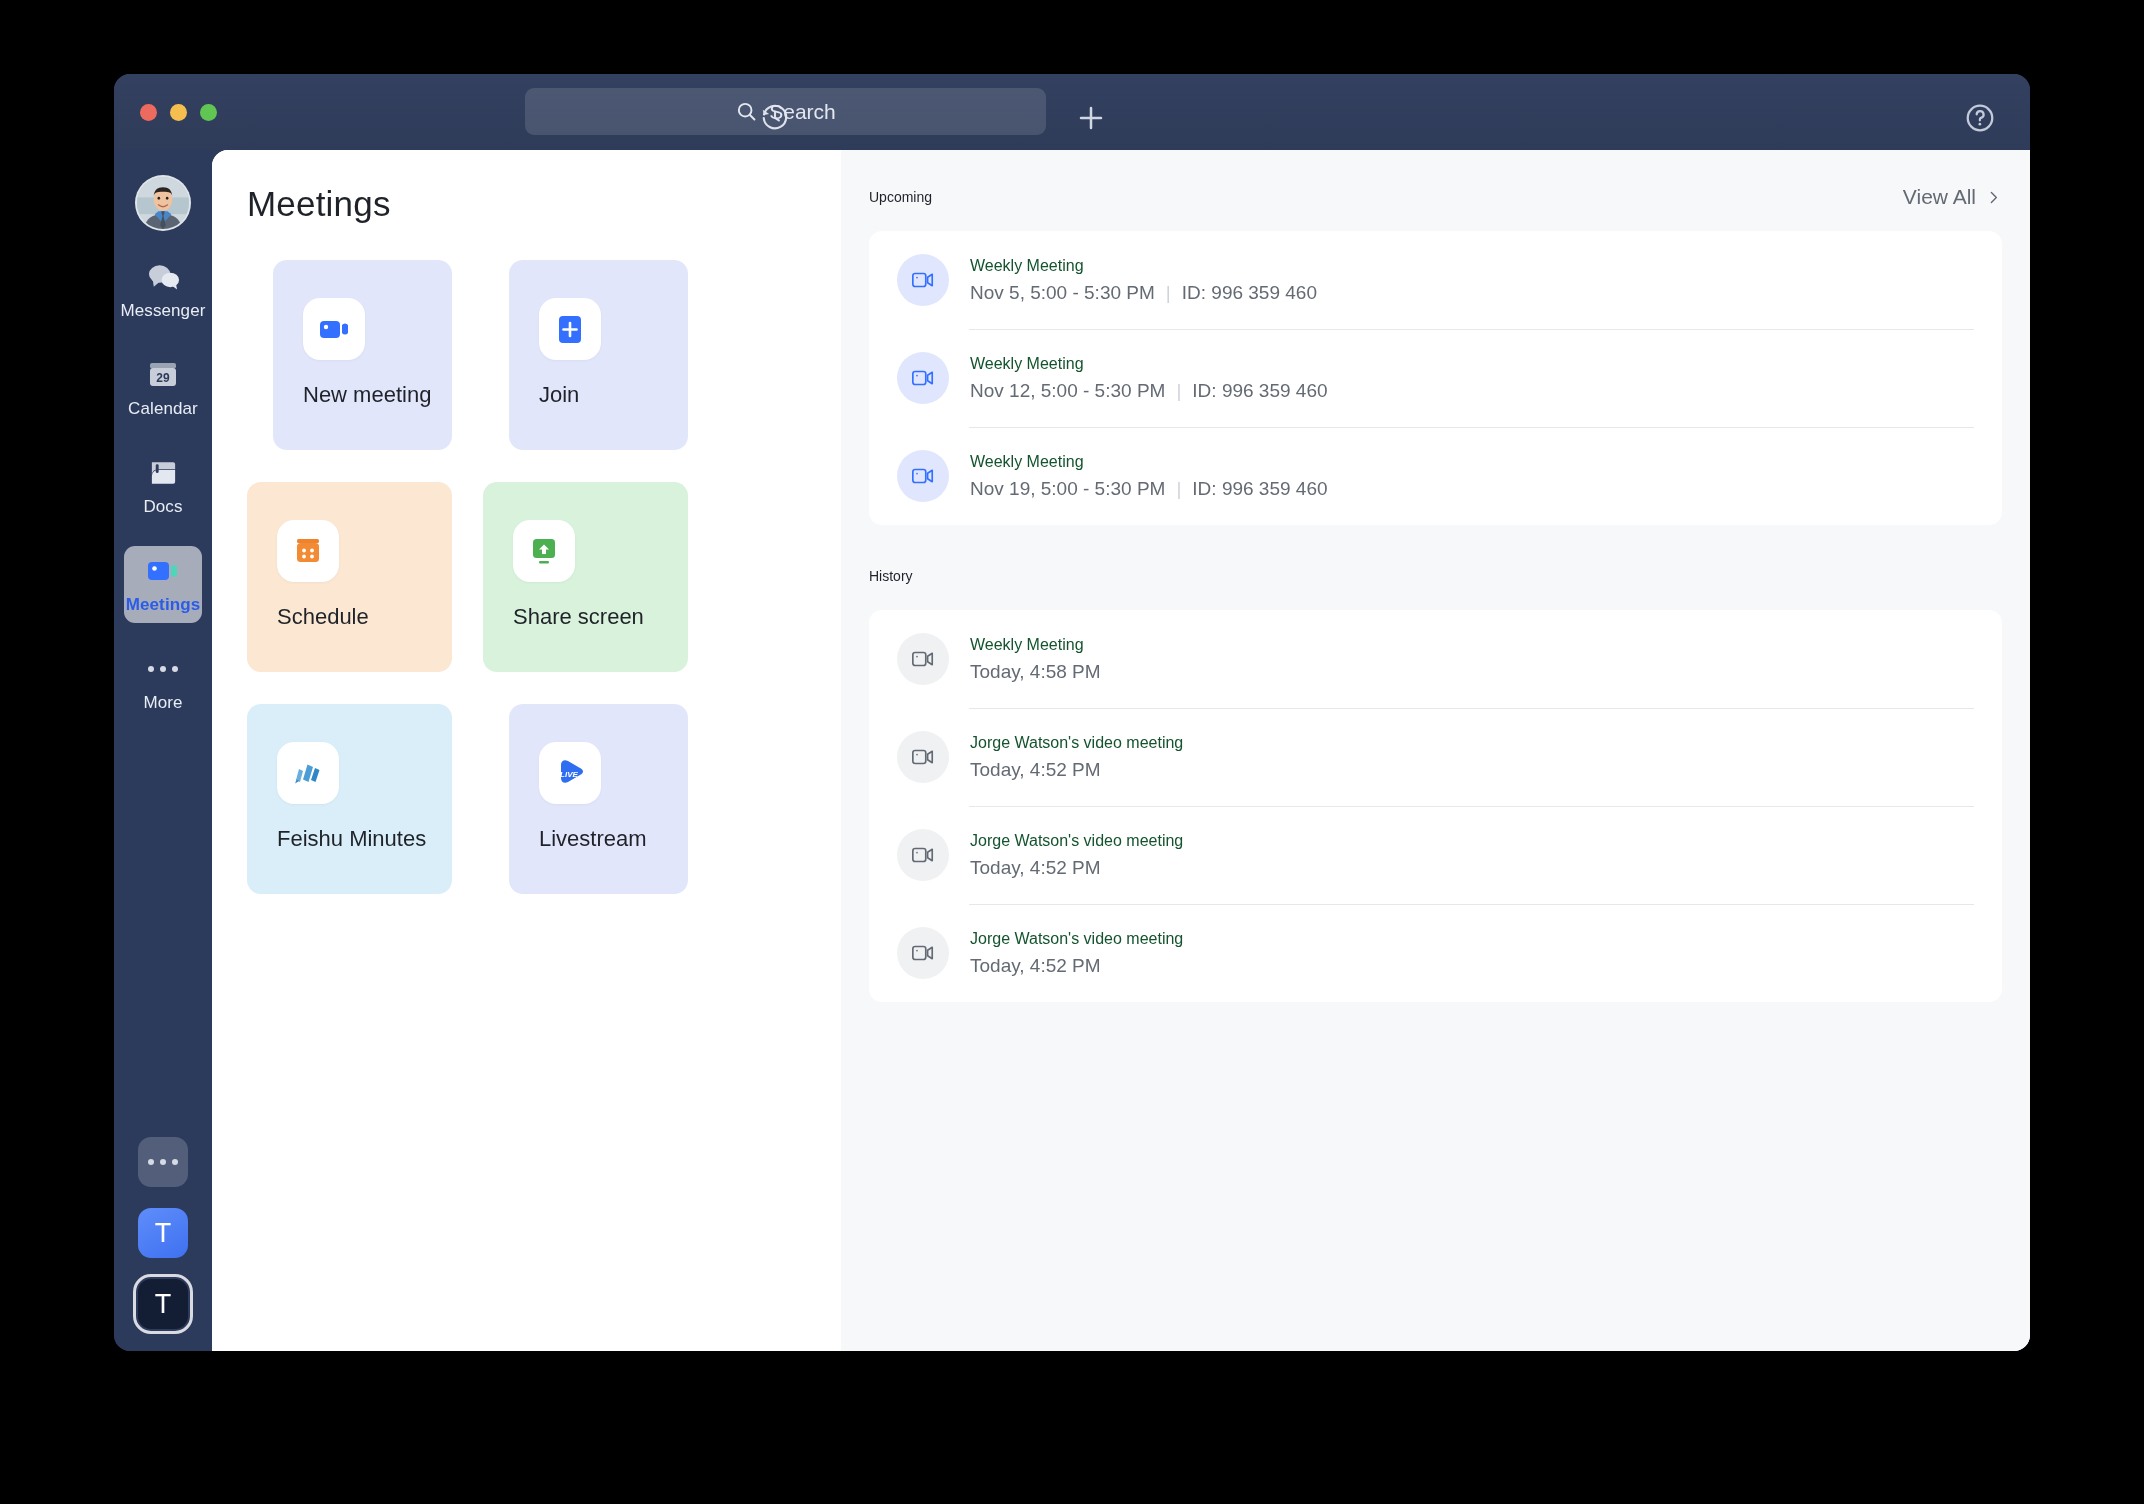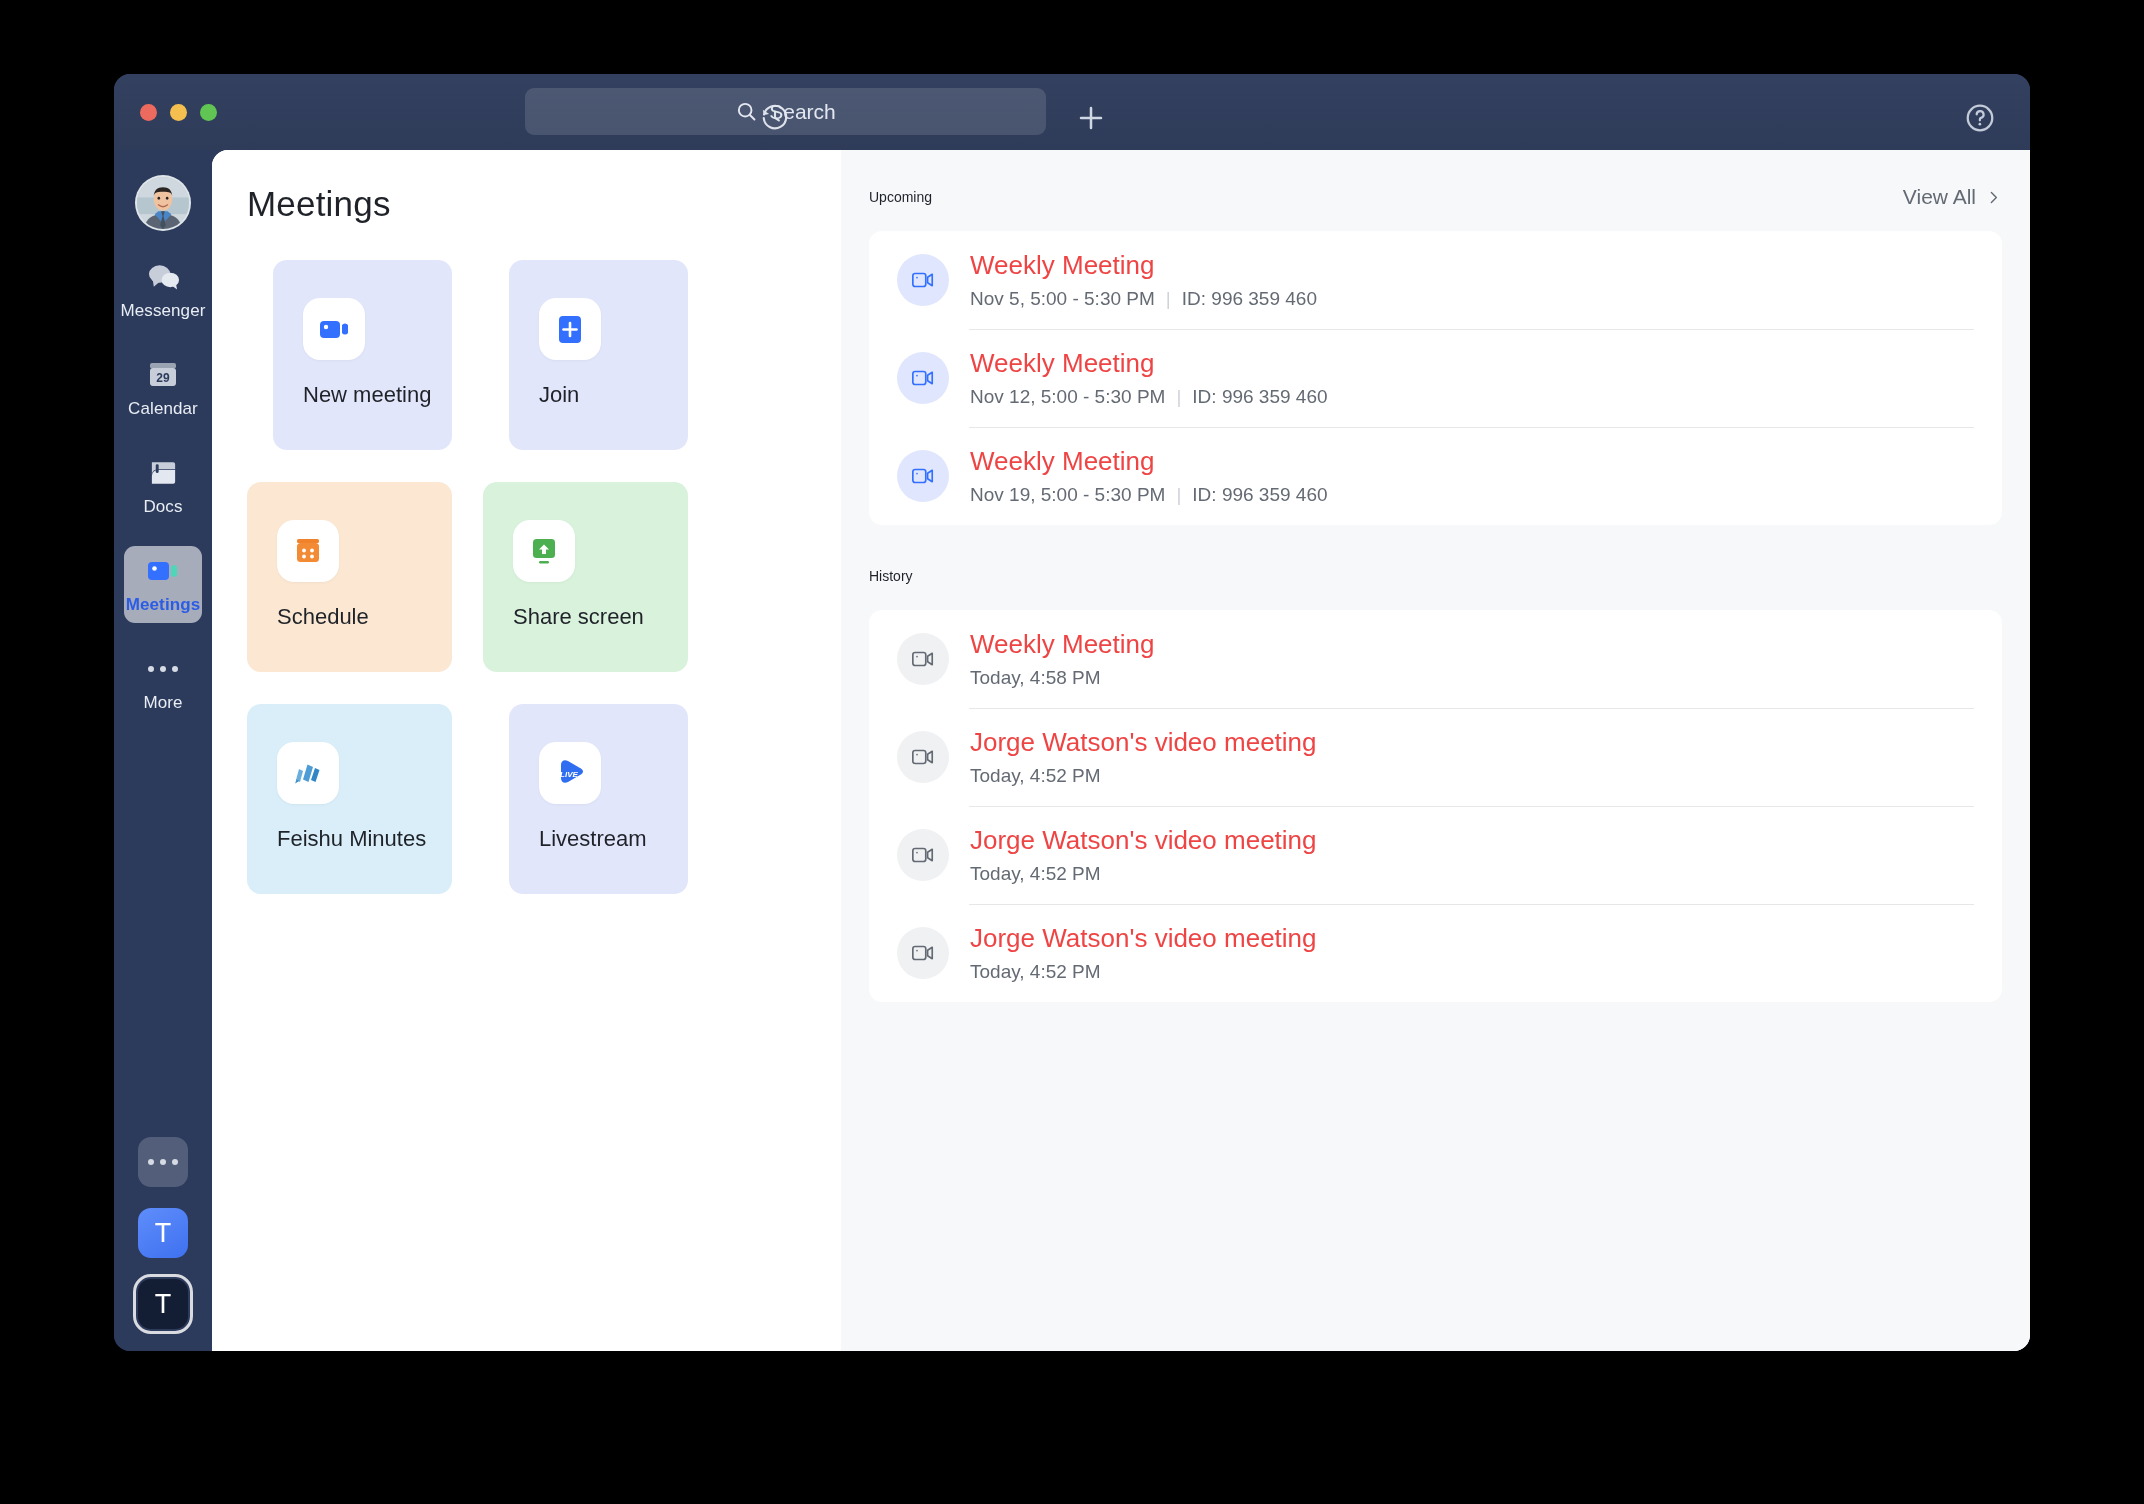--- a/index.html
+++ b/index.html
@@ -169,21 +169,21 @@
     height:1px; background:#e6e7e9;
   }
   .row-avatar {
     width: 52px; height: 52px; border-radius: 50%;
     display:flex; align-items:center; justify-content:center;
     flex-shrink: 0;
   }
   .row-avatar.blue { background: #e0e6fd; }
   .row-avatar.gray { background: #f0f1f3; }
   .row-text { display: flex; flex-direction: column; gap: 7px; }
-  .row-title { font-size: 26px; color: #ef4444; }
+  .row-title { font-size: 16px; color: #14532d; }
   .row-sub { font-size: 19px; color: #646a73; display:flex; align-items:center; gap: 11px;}
   .sep { color: #d0d3d8; }
   #history-block { margin-top: 34px; }
   #history-card .row { height: 98px; }
 </style>
 </head>
 <body>
 
 <div id="app-window">
 

